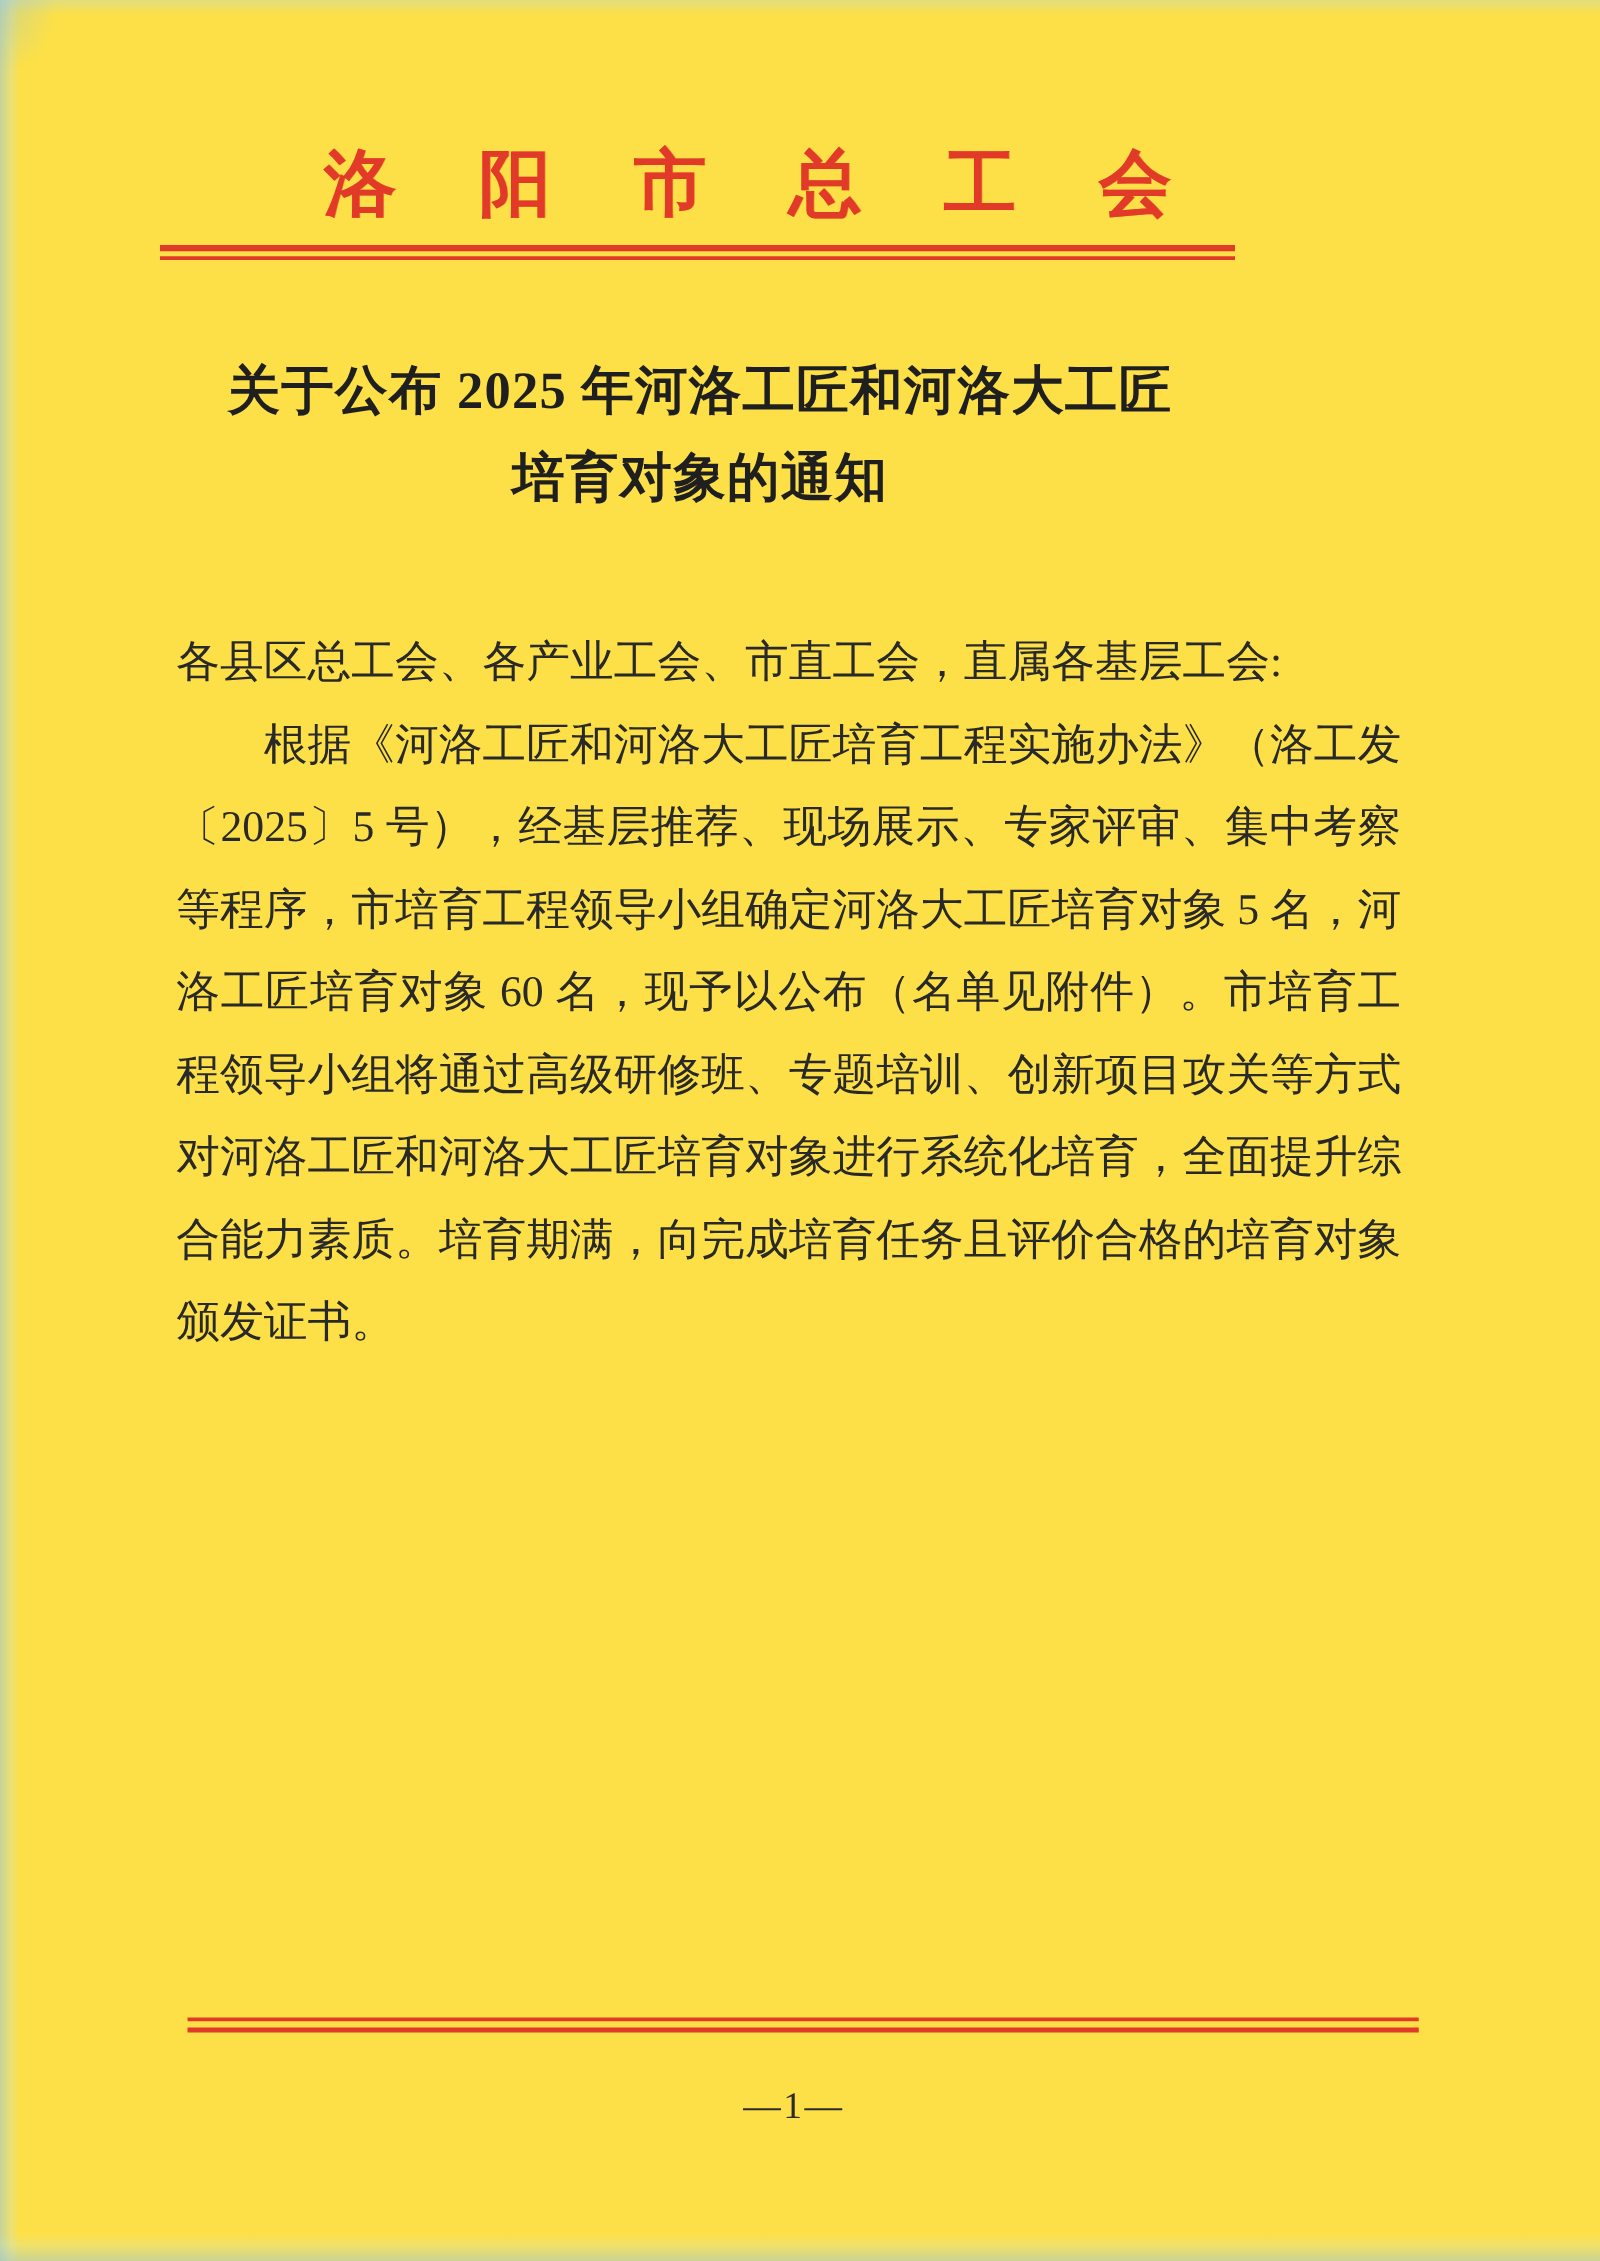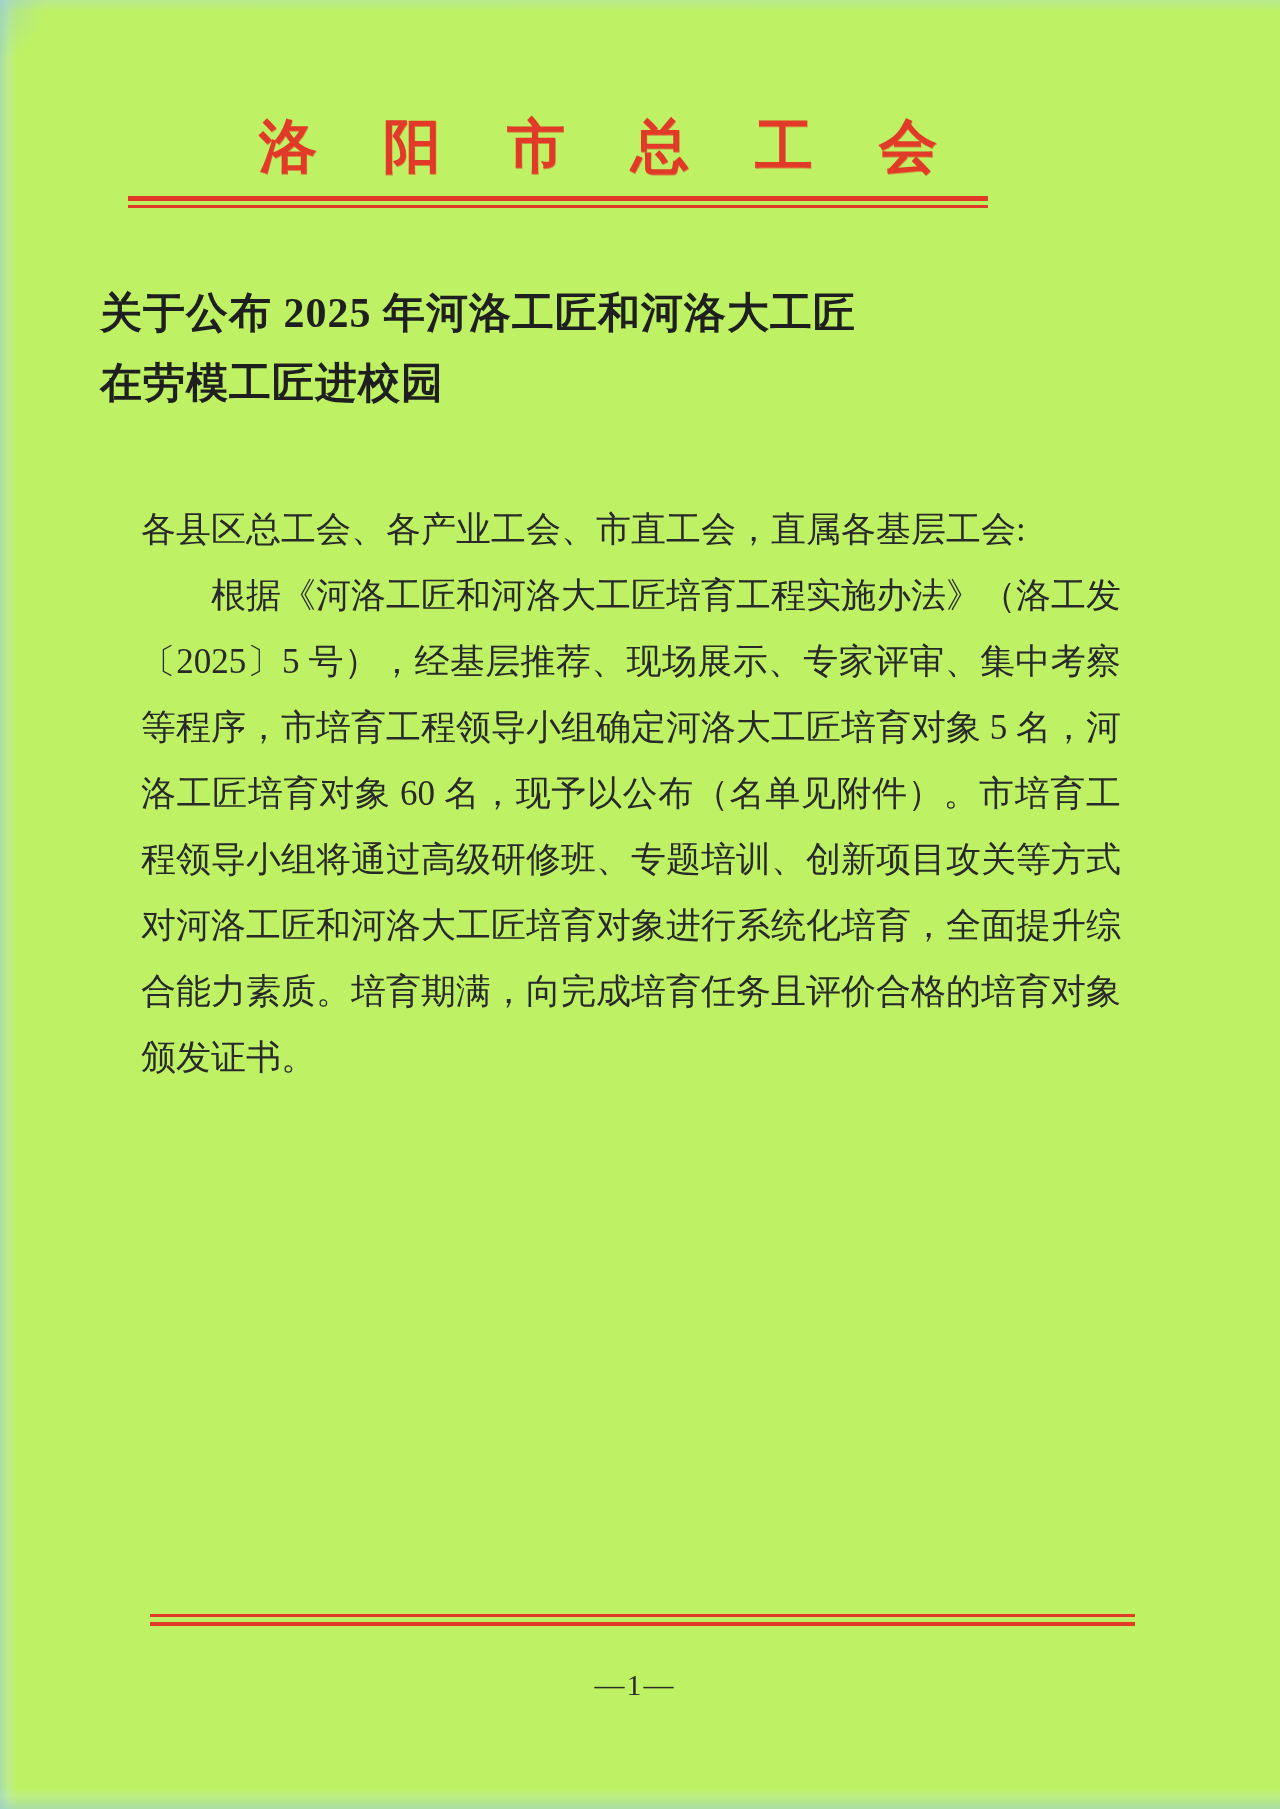--- a/index.html
+++ b/index.html
@@ -5,21 +5,21 @@
   html, body {
     margin: 0;
     padding: 0;
     background: #ffffff;
   }
   .page {
     position: relative;
     width: 1280px;
     height: 1809px;
     margin: 0 auto;
-    background: #bef264;
+    background: #fde047;
     overflow: hidden;
     font-family: "Liberation Serif", "DejaVu Serif", serif;
   }
   
   .scan-edge-left {
     position: absolute; left: 0; top: 0; width: 16px; height: 100%;
     background: linear-gradient(to right, rgba(150,200,220,0.55), rgba(190,225,238,0.28) 55%, rgba(220,240,248,0));
     pointer-events: none;
   }
   .scan-edge-bottom {
@@ -55,21 +55,21 @@
     top: 196px; left: 128px; width: 860px;
   }
   .header-rule .thick { height: 5px; background: var(--red, #e23a28); }
   .header-rule .gap   { height: 4px; }
   .header-rule .thin  { height: 3px; background: var(--red, #e23a28); }
 
   
   .doc-title {
     position: absolute;
     top: 278px; left: 100px; width: 920px;
-    text-align: left;
+    text-align: center;
     font-size: 42px;
     font-weight: bold;
     line-height: 70px;
     color: #1f1f1f;
     letter-spacing: 1px;
   }
 
   
   .body-block {
     position: absolute;
@@ -114,21 +114,21 @@
   <div class="org-header">洛　阳　市　总　工　会</div>
 
   <div class="header-rule">
     <div class="thick"></div>
     <div class="gap"></div>
     <div class="thin"></div>
   </div>
 
   <div class="doc-title">
     <div>关于公布 2025 年河洛工匠和河洛大工匠</div>
-    <div>在劳模工匠进校园</div>
+    <div>培育对象的通知</div>
   </div>
 
   <div class="body-block">
     <p class="salutation">各县区总工会、各产业工会、市直工会，直属各基层工会:</p>
     <p class="para">根据《河洛工匠和河洛大工匠培育工程实施办法》（洛工发〔2025〕5 号），经基层推荐、现场展示、专家评审、集中考察等程序，市培育工程领导小组确定河洛大工匠培育对象 5 名，河洛工匠培育对象 60 名，现予以公布（名单见附件）。市培育工程领导小组将通过高级研修班、专题培训、创新项目攻关等方式对河洛工匠和河洛大工匠培育对象进行系统化培育，全面提升综合能力素质。培育期满，向完成培育任务且评价合格的培育对象颁发证书。</p>
   </div>
 
   <div class="bottom-rule">
     <div class="thin"></div>
     <div class="gap"></div>

